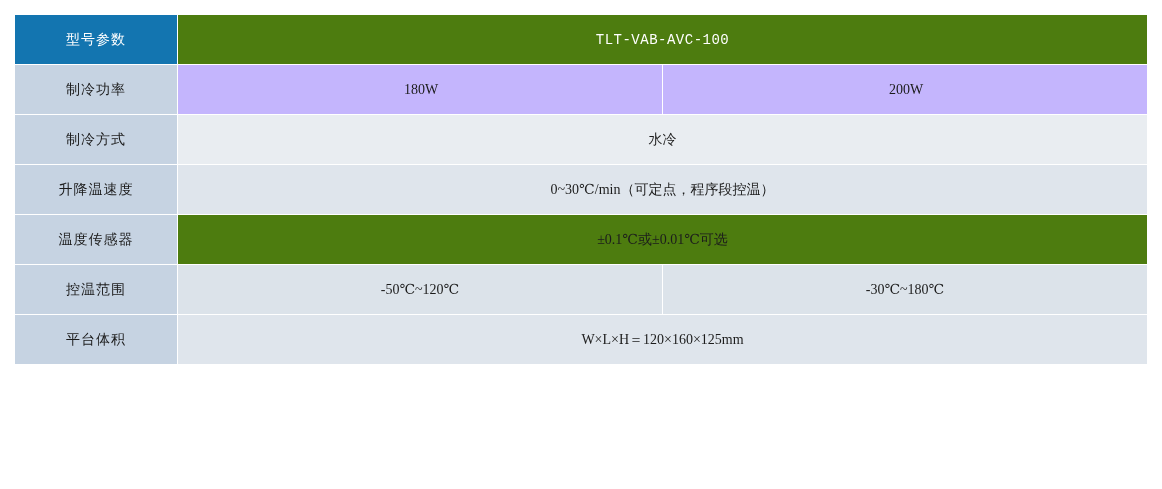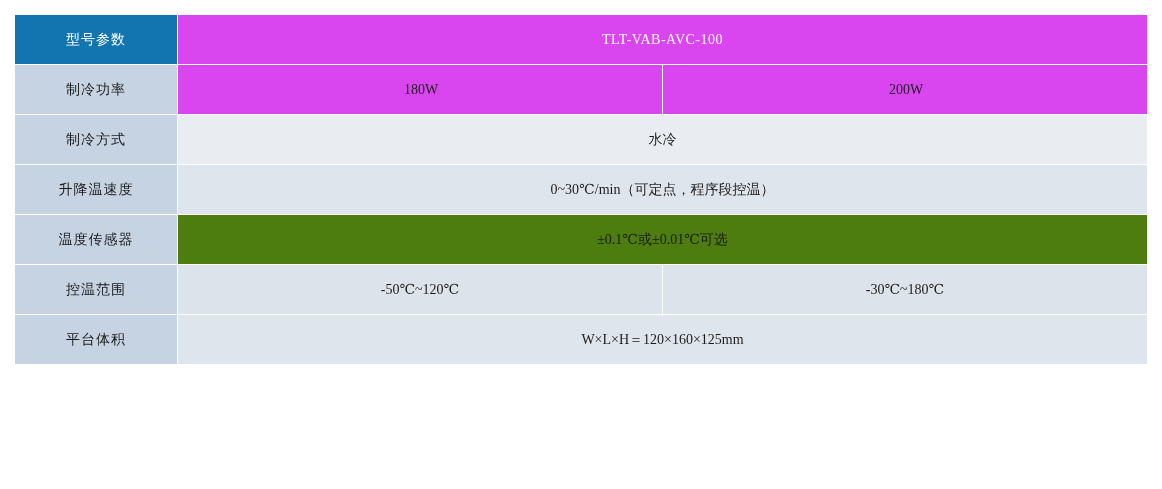--- a/index.html
+++ b/index.html
@@ -40,31 +40,31 @@
     background: #c6d3e2;
     color: #1c1c1c;
     letter-spacing: 1px;
   }
   
   tr.header td.label {
     background: #1375b0;
     color: #ffffff;
   }
   tr.header td.value {
-    background: #d946ef;
+    background: #4d7c0f;
     color: #ffffff;
-    font-family: Liberation Serif, serif;
+    font-family: Liberation Mono, monospace;
     letter-spacing: 0.5px;
   }
   
   td.value {
     background: #e9edf2;
     color: #1c1c1c;
   }
-  tr.shade-a td.value { background: #d946ef; padding-left: 8px; }
+  tr.shade-a td.value { background: #c4b5fd; padding-left: 8px; }
   tr.shade-b td.value { background: #dfe5ec; }
   tr.shade-c td.value { background: #e9edf1; }
   tr.shade-d td.value { background: #dce3ea; margin-top: 36px; }
   tr.shade-e td.value { background: #4d7c0f; }
 
   td.value.split { }
 </style>
 </head>
 <body>
 

